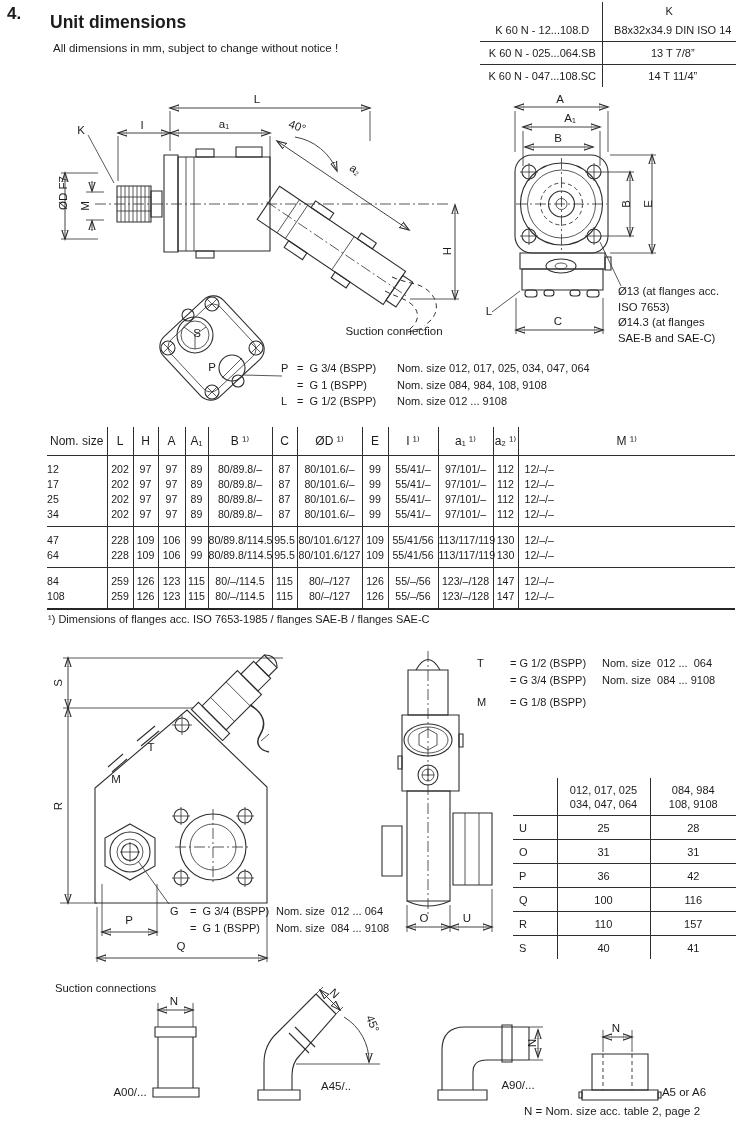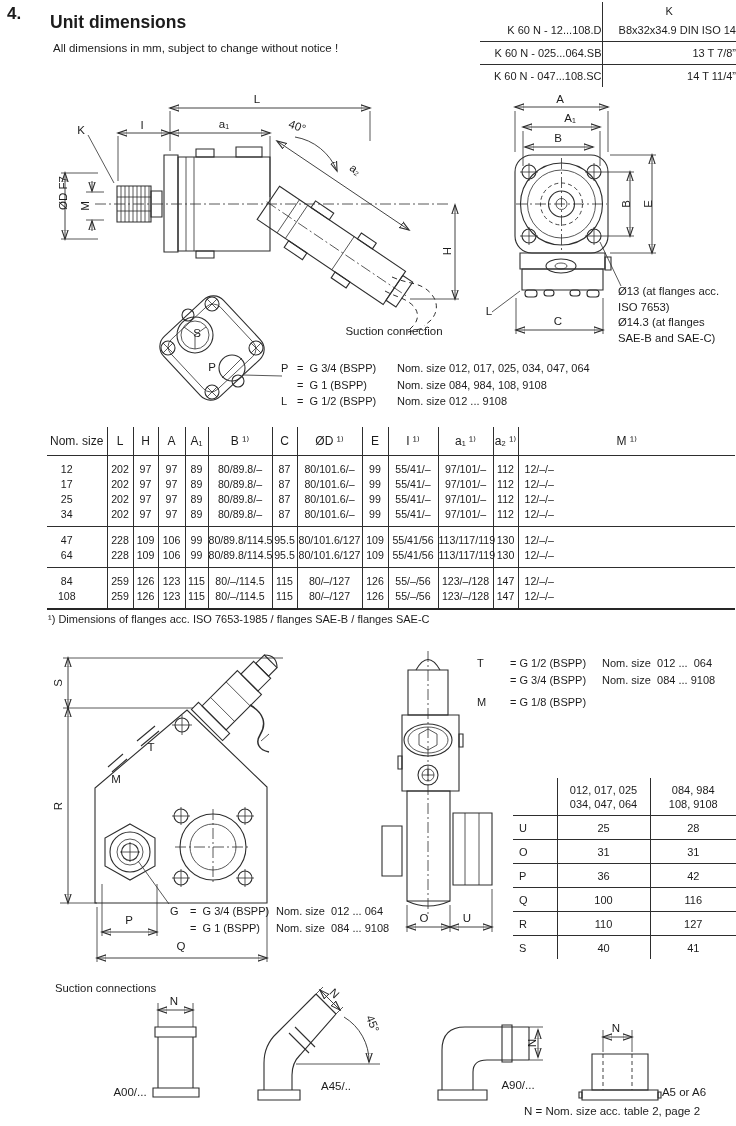--- a/index.html
+++ b/index.html
@@ -22,36 +22,36 @@
   .s .dim{stroke-width:0.9;}
   .s .cl{stroke-width:0.8;stroke-dasharray:11 3 2 3;}
   .s .dash{stroke-dasharray:5 4;stroke-width:1;}
   .s .dash2{stroke-dasharray:4 3;stroke-width:0.9;}
   .s .wire{stroke-width:1.5;}
 
   
   #shaft-table{position:absolute;left:480px;top:2px;width:256px;border-collapse:collapse;
     table-layout:fixed;font-size:11px;}
   #shaft-table th,#shaft-table td{font-weight:normal;padding:0 0 0 3px;height:22px;
-    text-align:right;vertical-align:middle;white-space:nowrap;}
+    text-align:center;vertical-align:middle;white-space:nowrap;}
   #shaft-table thead th{height:17px;}
   #shaft-table .kcol{border-left:1px solid #2e2e2e;padding-left:7px;}
   #shaft-table thead .kcol{text-align:center;padding-left:0;}
   #shaft-table tbody tr:nth-child(1) th,#shaft-table tbody tr:nth-child(1) td,
   #shaft-table tbody tr:nth-child(2) th,#shaft-table tbody tr:nth-child(2) td
     {border-bottom:1px solid #2e2e2e;}
 
   
   #dim-table{position:absolute;left:47px;top:427px;width:688px;border-collapse:collapse;
     table-layout:fixed;font-size:10.6px;border-bottom:2.2px solid #262626;}
   #dim-table th{font-weight:normal;font-size:12px;height:28px;border-bottom:1.4px solid #2e2e2e;
     text-align:center;vertical-align:middle;padding:0;}
   #dim-table th.first{text-align:left;padding-left:3px;}
   #dim-table td{height:15px;text-align:center;padding:0;vertical-align:middle;white-space:nowrap;}
-  #dim-table td.first{text-align:center;padding-right:20px;}
+  #dim-table td.first{text-align:left;padding-right:20px;}
   #dim-table td.last{text-align:left;padding-left:6px;}
   #dim-table th:not(.first),#dim-table td:not(.first){border-left:1px solid #2e2e2e;}
   #dim-table tbody tr:first-child td{padding-top:5px;}
   #dim-table tbody tr:last-child td{padding-bottom:5px;}
   #dim-table tbody+tbody tr:first-child td{border-top:1.2px solid #2e2e2e;}
 
   
   #ports-table{position:absolute;left:513px;top:778px;width:223px;border-collapse:collapse;
     table-layout:fixed;font-size:11px;}
   #ports-table th{font-weight:normal;height:37px;border-bottom:1px solid #2e2e2e;
@@ -574,21 +574,21 @@
           <td class="vline">42</td>
         </tr>
         <tr>
           <td class="plabel">Q</td>
           <td class="vline">100</td>
           <td class="vline">116</td>
         </tr>
         <tr>
           <td class="plabel">R</td>
           <td class="vline">110</td>
-          <td class="vline">127</td>
+          <td class="vline">157</td>
         </tr>
         <tr>
           <td class="plabel">S</td>
           <td class="vline">40</td>
           <td class="vline">41</td>
         </tr>
       </tbody>
   </table>
 
   <div class="txt" style="left:55px;top:982px;font-size:11.3px">Suction connections</div>

